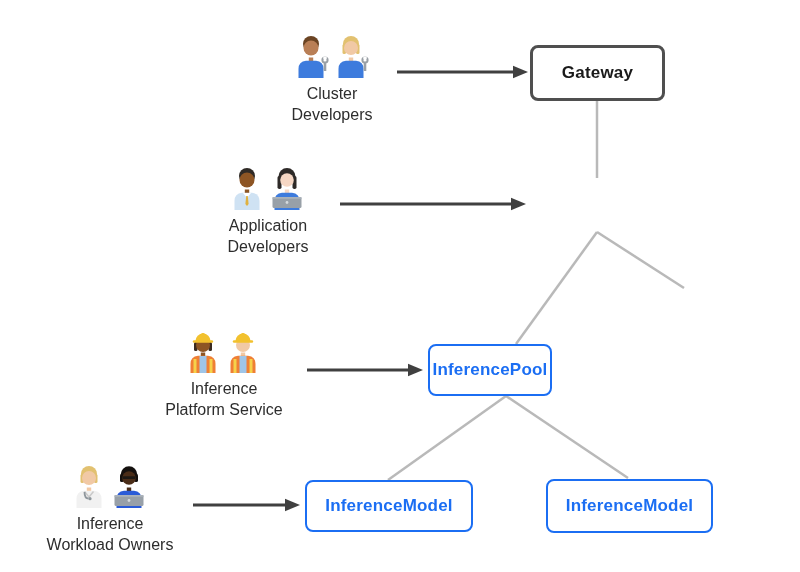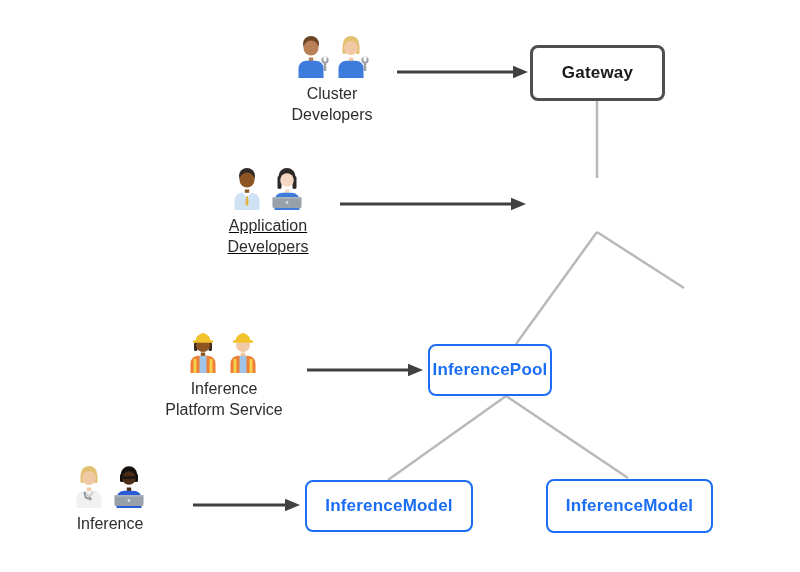--- a/index.html
+++ b/index.html
@@ -57,21 +57,21 @@
     text-align: center;
     white-space: nowrap;
   }
   #gateway           { left: 530px; top: 45px;  width: 135px; height: 56px; }
   #httproute         { left: 529px; top: 178px; width: 136px; height: 54px; }
   #service           { left: 612px; top: 288px; width: 145px; height: 53px; }
   #inference-pool    { left: 428px; top: 344px; width: 124px; height: 52px; }
   #inference-model-l { left: 305px; top: 480px; width: 168px; height: 52px; }
   #inference-model-r { left: 546px; top: 479px; width: 167px; height: 54px; }
   #persona-cluster-operators  { left: 247px; top: 34px; }
-  #persona-app-developers     { left: 183px; top: 166px; text-decoration: underline; }
+  #persona-app-developers     { left: 183px; top: 166px; }
   #persona-platform-owners    { left: 139px; top: 329px; }
   #persona-workload-owners    { left: 25px;  top: 464px; }
 </style>
 </head>
 <body>
 
 <div class="canvas">
 
   <svg class="edges" viewBox="0 0 800 572">
 
@@ -221,16 +221,17 @@
         <rect x="10.5" y="12.2" width="13" height="2.8" rx="1.2" fill="#1c1814"></rect>
         <rect x="14.8" y="23.5" width="4.4" height="4" fill="#4a2c17"></rect>
         <path d="M4.5 44 V35 Q4.5 27.5 12 26.8 H22 Q29.5 27.5 29.5 35 V44 Z" fill="#2a5bd7"></path>
         <rect x="2.5" y="31" width="29" height="11" rx="1.5" fill="#98a0a8"></rect>
         <rect x="2.5" y="31" width="29" height="1.8" fill="#aab2ba"></rect>
         <circle cx="17" cy="36.5" r="1.4" fill="#d5dade"></circle>
       </g>
     </svg>
     <div class="plabel">
       <div>Inference</div>
+      <div>Workload Owners</div>
     </div>
   </div>
 
 </div>
 
 </body></html>

